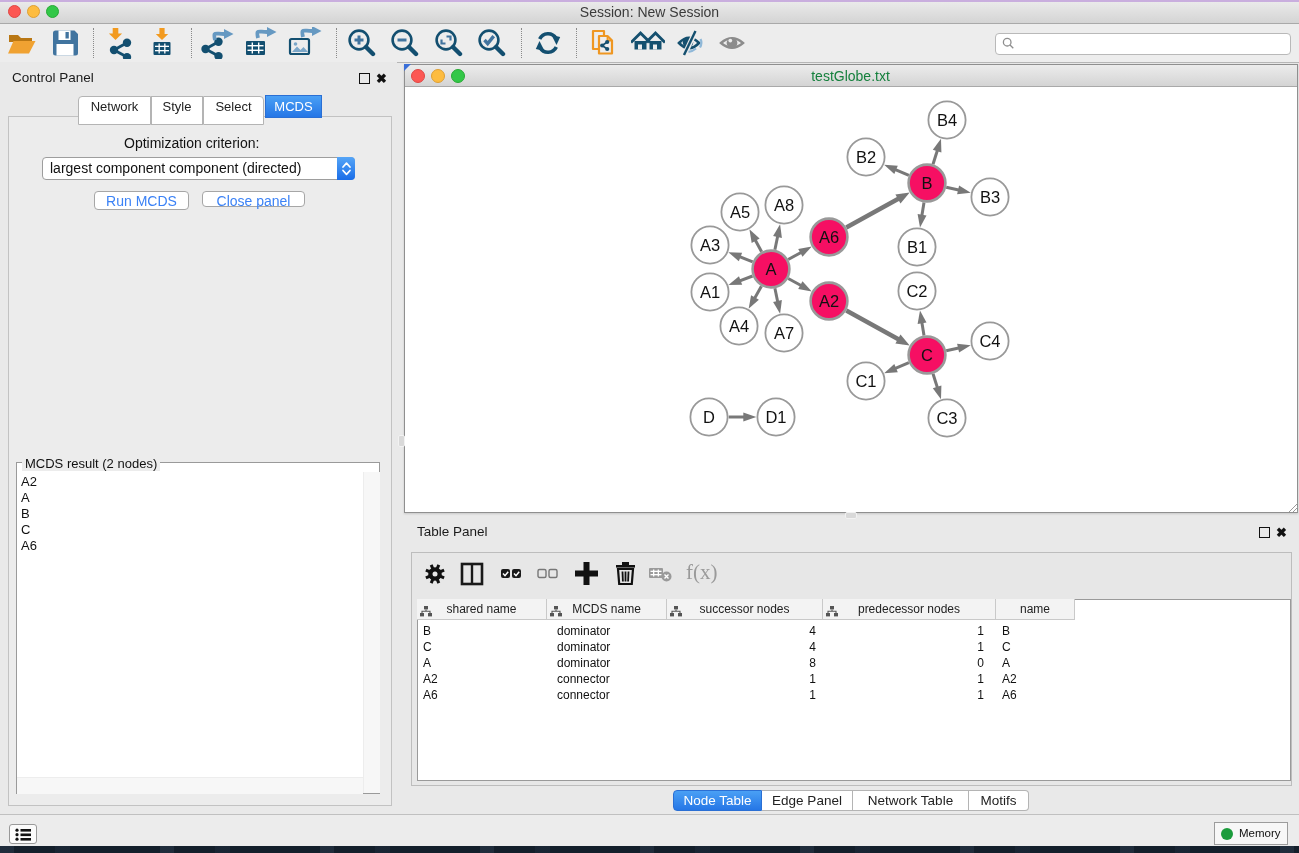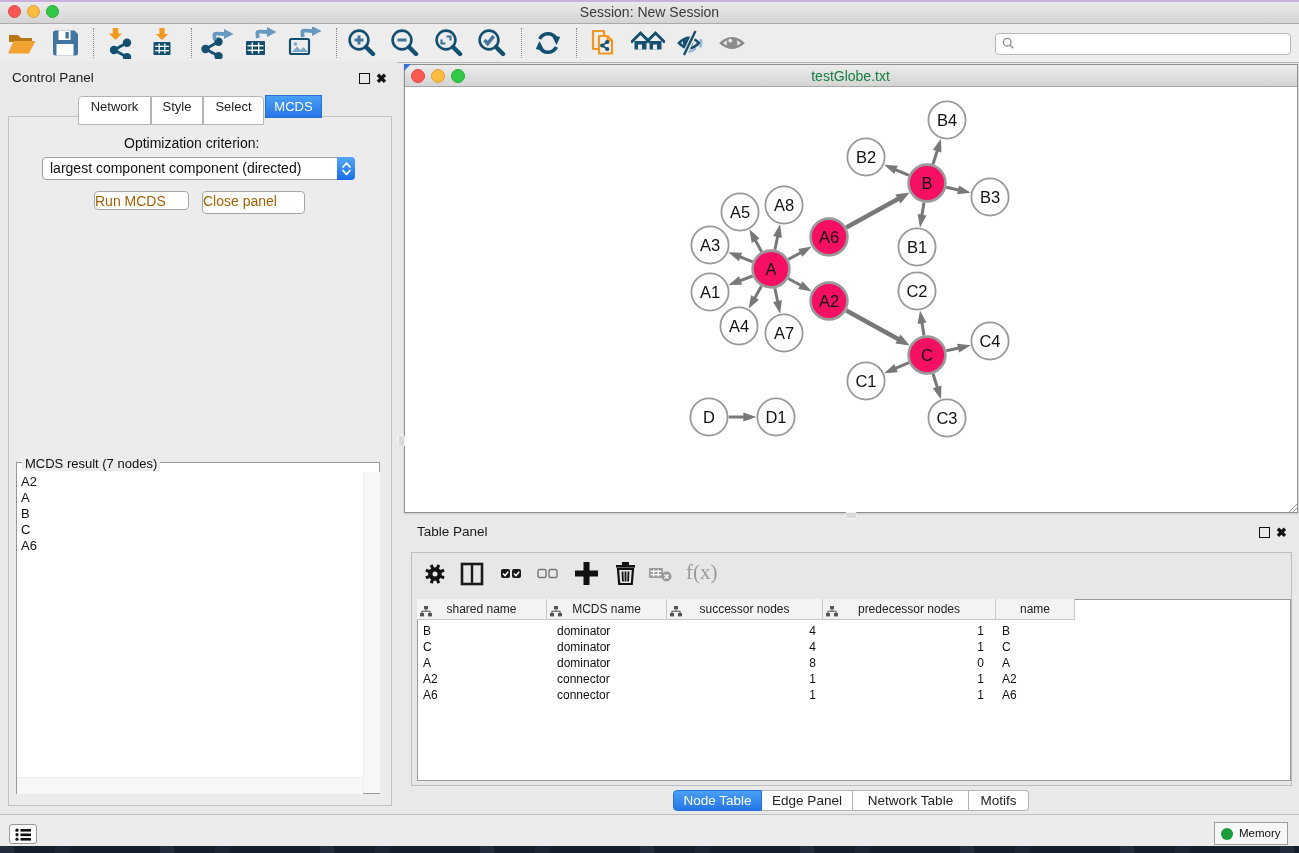--- a/index.html
+++ b/index.html
@@ -2,21 +2,21 @@
 <html><head><meta charset="utf-8">
 <style>
 html,body{margin:0;padding:0}
 body{width:1299px;height:853px;position:relative;overflow:hidden;background:#e9e9e9;font-family:"Liberation Sans",sans-serif;}
 .abs{position:absolute}
 .tl{border-radius:50%;width:12px;height:12px}
 .titlebar{background:linear-gradient(#ececec,#d4d4d4);border-bottom:1px solid #a9a9a9}
 .dotsep{width:0;border-left:1px dotted #8a8a8a;height:30px;top:28px}
 .tab{box-sizing:border-box;height:29px;background:#fff;border:1px solid #b4b4b4;text-align:center;font-size:13px;color:#222;line-height:20px}
 .tabsel{background:linear-gradient(#4aa0f5,#2576e6);color:#fff;border:1px solid #2a6fd4;border-radius:0}
-.btn{box-sizing:border-box;background:#fff;border:1px solid #a6a6a6;border-radius:4px;font-size:13px;color:#a16207;}
+.btn{box-sizing:border-box;background:#fff;border:1px solid #a6a6a6;border-radius:4px;font-size:13px;color:#3b82f6;text-align:center}
 .winbtn{width:9px;height:9px;border:1.6px solid #111;display:inline-block}
 .xbtn{font-size:13px;font-weight:bold;color:#111}
 .hdrcell{box-sizing:border-box;border-right:1px solid #c9c9c9;height:21px;background:#f3f3f3;font-size:12px;color:#222;text-align:center;line-height:21px}
 .rowtxt{font-size:12px;color:#111;height:16px;line-height:16px}
 </style></head>
 <body>
 
 <div class="abs titlebar" style="left:0;top:0;width:1299px;height:23px"></div>
 <div class="abs" style="left:0;top:0;width:1299px;height:2px;background:#c9aede"></div>
 <div class="abs tl" style="left:8px;top:5px;background:#fc5753;border:1px solid #df4744;width:11px;height:11px"></div>
@@ -162,26 +162,26 @@
 
 <div class="abs" style="left:42px;top:157px;width:313px;height:23px;background:#fff;border:1px solid #9d9d9d;border-radius:4px;box-sizing:border-box"></div>
 <div class="abs" style="left:50px;top:160px;font-size:14px;color:#111">largest component component (directed)</div>
 <div class="abs" style="left:337px;top:157px;width:18px;height:23px;background:linear-gradient(#55a5f7,#1a6de8);border-radius:0 4px 4px 0;box-sizing:border-box"></div>
 <svg class="abs" style="left:340px;top:159px" width="13" height="19" viewBox="0 0 13 19">
     <path d="M3 8 L6.5 4.2 L10 8" fill="none" stroke="#fff" stroke-width="1.7" stroke-linecap="round" stroke-linejoin="round"></path>
     <path d="M3 11.5 L6.5 15.3 L10 11.5" fill="none" stroke="#fff" stroke-width="1.7" stroke-linecap="round" stroke-linejoin="round"></path>
   </svg>
 
 <div class="abs btn" style="left:94px;top:191px;width:95px;height:19px;line-height:18px;font-size:14px">Run MCDS</div>
-<div class="abs btn" style="left:202px;top:191px;width:103px;height:23px;line-height:18px;font-size:14px">Close panel</div>
+<div class="abs btn" style="left:202px;top:191px;width:103px;height:16px;line-height:18px;font-size:14px">Close panel</div>
 
 <div class="abs" style="left:16px;top:462px;width:364px;height:332px;border:1px solid #9a9a9a;background:#fff;box-sizing:border-box"></div>
 <div class="abs" style="left:363px;top:472px;width:16px;height:321px;background:#f7f7f7;border-left:1px solid #ededed"></div>
 <div class="abs" style="left:17px;top:777px;width:346px;height:16px;background:#f7f7f7;border-top:1px solid #ededed"></div>
-<div class="abs" style="left:22px;top:456px;background:#ececec;padding:0 3px;font-size:13px;color:#111">MCDS result (7 nodes)</div>
+<div class="abs" style="left:22px;top:456px;background:#ececec;padding:0 3px;font-size:13px;color:#111">MCDS result (2 nodes)</div>
 <div class="abs" style="left:21px;top:474px;font-size:13px;color:#111;line-height:16px">A2<br>A<br>B<br>C<br>A6</div>
 
 <div class="abs" style="left:404px;top:64px;width:894px;height:449px;background:#fff;border:1px solid #8f8f8f;box-sizing:border-box;box-shadow:0 1px 2px rgba(0,0,0,.15)"></div>
 <div class="abs titlebar" style="left:405px;top:65px;width:892px;height:21px"></div>
 <svg class="abs" style="left:404px;top:64px" width="7" height="7">
     <polygon points="0,0 7,0 0,7" fill="#3a6fd8"></polygon>
   </svg>
 <div class="abs tl" style="left:411px;top:69px;background:#fc5753;border:1px solid #df4744"></div>
 <div class="abs tl" style="left:431px;top:69px;background:#fdbc40;border:1px solid #de9f34"></div>
 <div class="abs tl" style="left:451px;top:69px;background:#33c748;border:1px solid #27aa35"></div>

